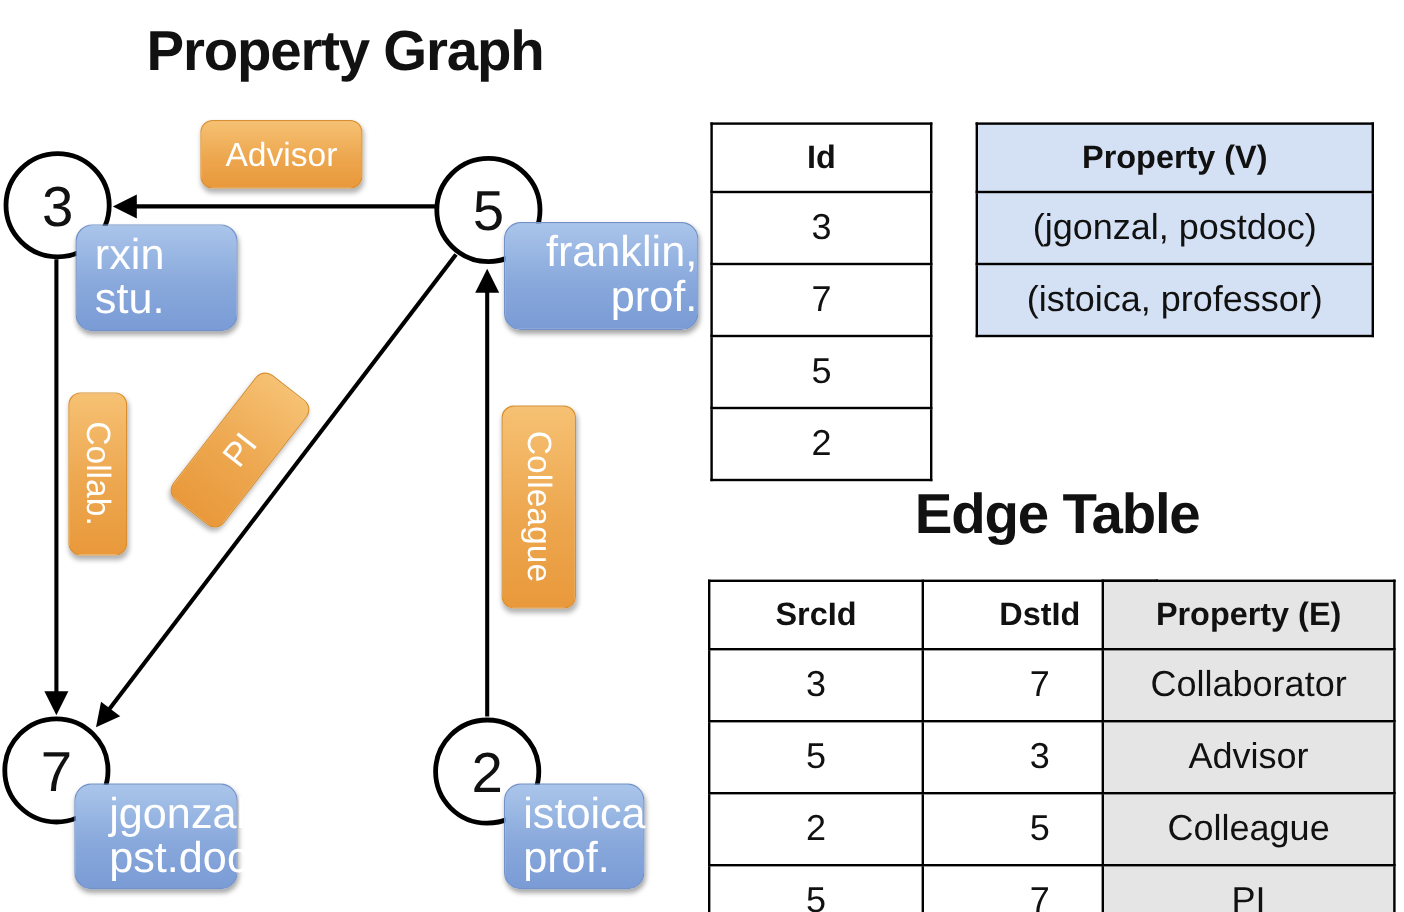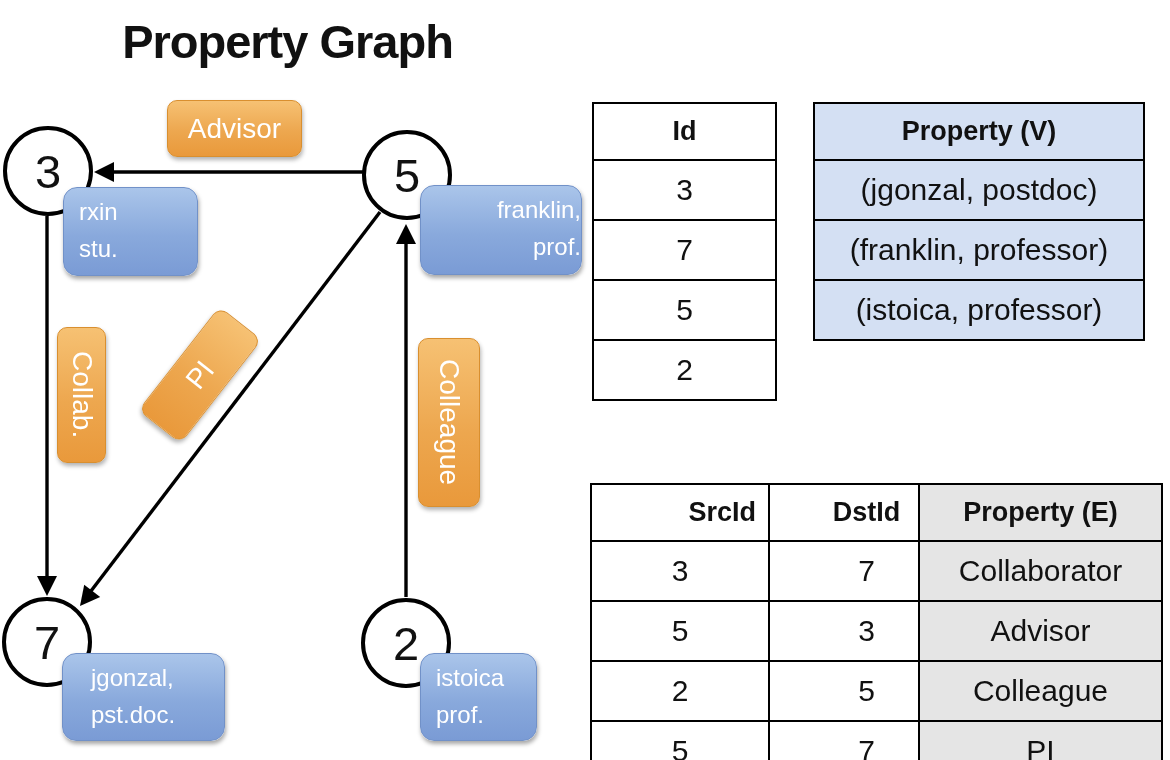--- a/index.html
+++ b/index.html
@@ -17,21 +17,21 @@
     position:absolute;width:90px;height:90px;box-sizing:border-box;
     border:4px solid #000;border-radius:50%;background:#fff;
     display:flex;align-items:center;justify-content:center;
     font-size:47px;font-weight:400;color:#111;
   }
   .vprop{
     position:absolute;box-sizing:border-box;border-radius:14px;
     background:linear-gradient(180deg,#aac5ea 0%,#89a9dc 55%,#7a9bd5 100%);
     border:1px solid #7191c8;
     box-shadow:1px 3px 4px rgba(0,0,0,0.35);
-    color:#fff;font-size:24px;line-height:37px;
+    color:#fff;font-size:36px;line-height:37px;
     padding:5px 0 0 15px;
   }
   .elabel{
     position:absolute;box-sizing:border-box;border-radius:10px;
     background:linear-gradient(180deg,#f6c173 0%,#eda74f 55%,#e9993b 100%);
     border:1px solid #d98f2f;
     box-shadow:1px 3px 4px rgba(0,0,0,0.3);
     color:#fff;font-size:28px;
     display:flex;align-items:center;justify-content:center;
   }
@@ -86,21 +86,21 @@
   </div>
 
   <div class="vprop" style="left:63px;top:187px;width:135px;height:89px;">
     <div>rxin</div>
     <div>stu.</div>
   </div>
   <div class="vprop" style="left:420px;top:185px;width:162px;height:90px;text-align:right;">
     <div>franklin,</div>
     <div>prof.</div>
   </div>
-  <div class="vprop" style="left:62px;top:653px;width:163px;height:88px;padding-left:28px;">
+  <div class="vprop" style="left:62px;top:653px;width:136px;height:88px;padding-left:28px;">
     <div>jgonzal,</div>
     <div>pst.doc.</div>
   </div>
   <div class="vprop" style="left:420px;top:653px;width:117px;height:88px;">
     <div>istoica</div>
     <div>prof.</div>
   </div>
 
   <div class="elabel" style="left:167px;top:100px;width:135px;height:57px;">
     <span>Advisor</span>
@@ -138,33 +138,31 @@
 
   <table class="dtable" style="left:785px;top:102px;width:332px;margin-left:28px;">
     <tbody>
         <tr class="hdr">
           <th class="fill-blue">Property (V)</th>
         </tr>
     <tr>
           <td class="fill-blue">(jgonzal, postdoc)</td>
         </tr>
     <tr>
-          <td class="fill-blue">(franklin, professor)</td>
-        </tr>
-    <tr>
           <td class="fill-blue">(istoica, professor)</td>
         </tr>
   </tbody>
     </table>
 
+  <div class="title" style="left:592px;top:400px;width:578px;">Edge Table</div>
 
   <table class="dtable" style="left:590px;top:483px;width:321px;">
     <tbody>
         <tr class="hdr">
-      <th style="width:152px;text-align:right;">SrcId</th>
+      <th style="width:152px;">SrcId</th>
       <th style="width:169px;">DstId</th>
     </tr>
     <tr>
       <td>3</td>
       <td>7</td>
     </tr>
     <tr>
       <td>5</td>
       <td>3</td>
     </tr>

